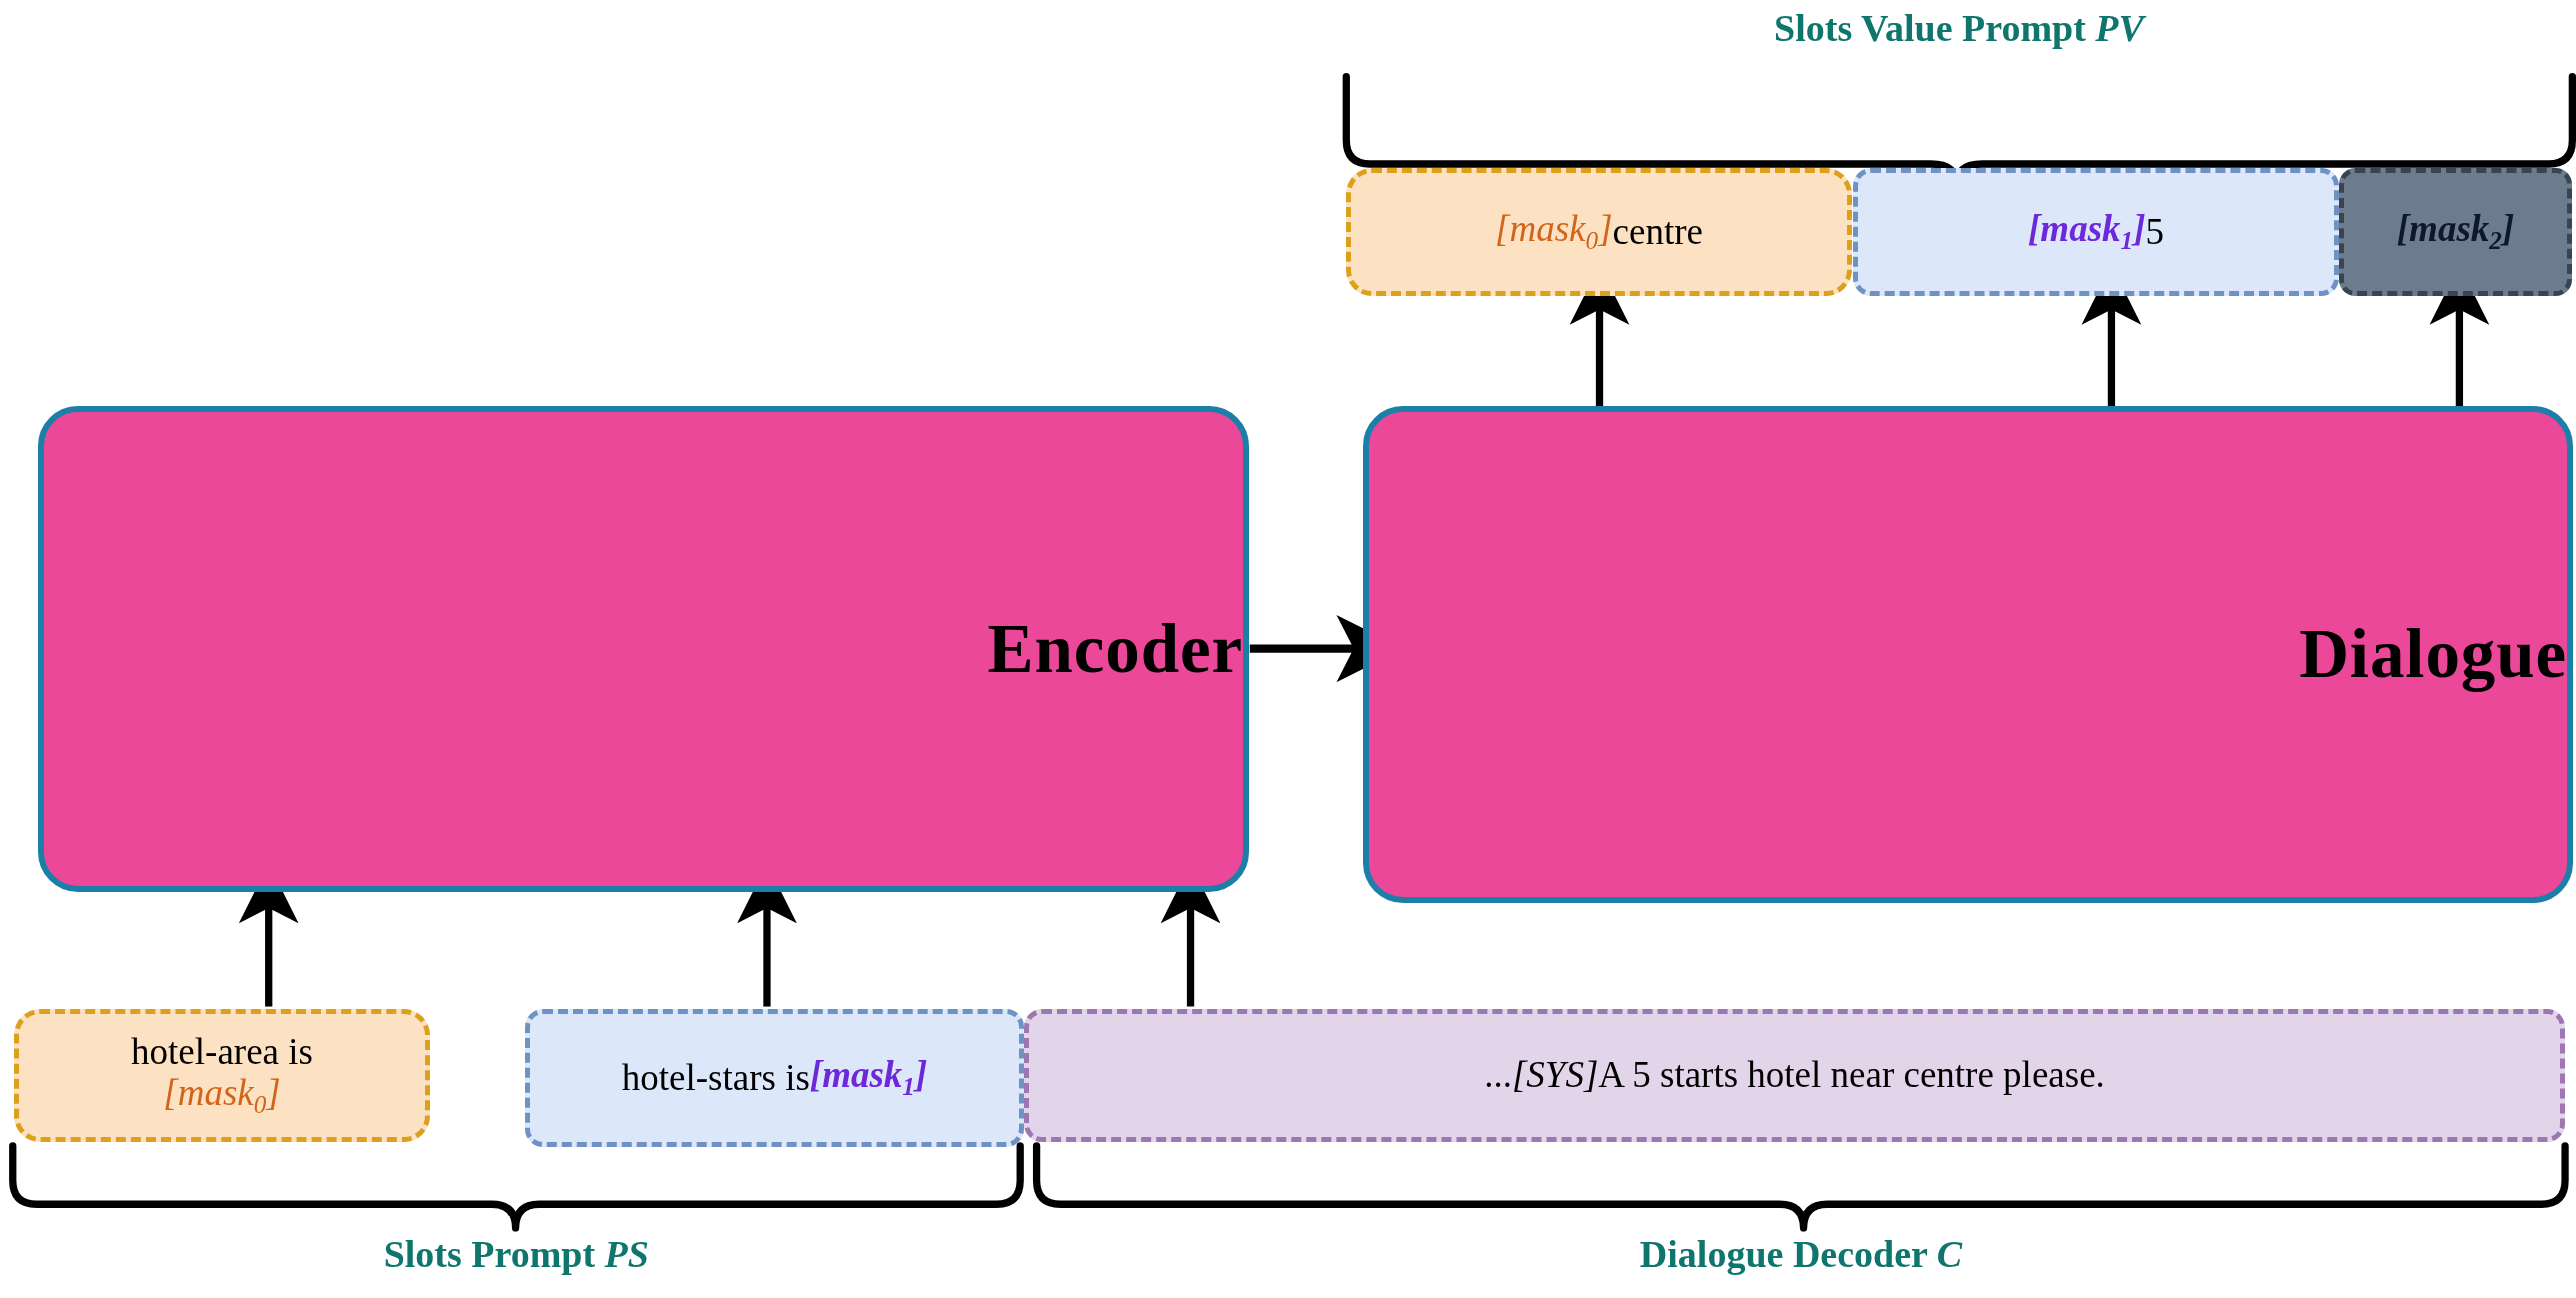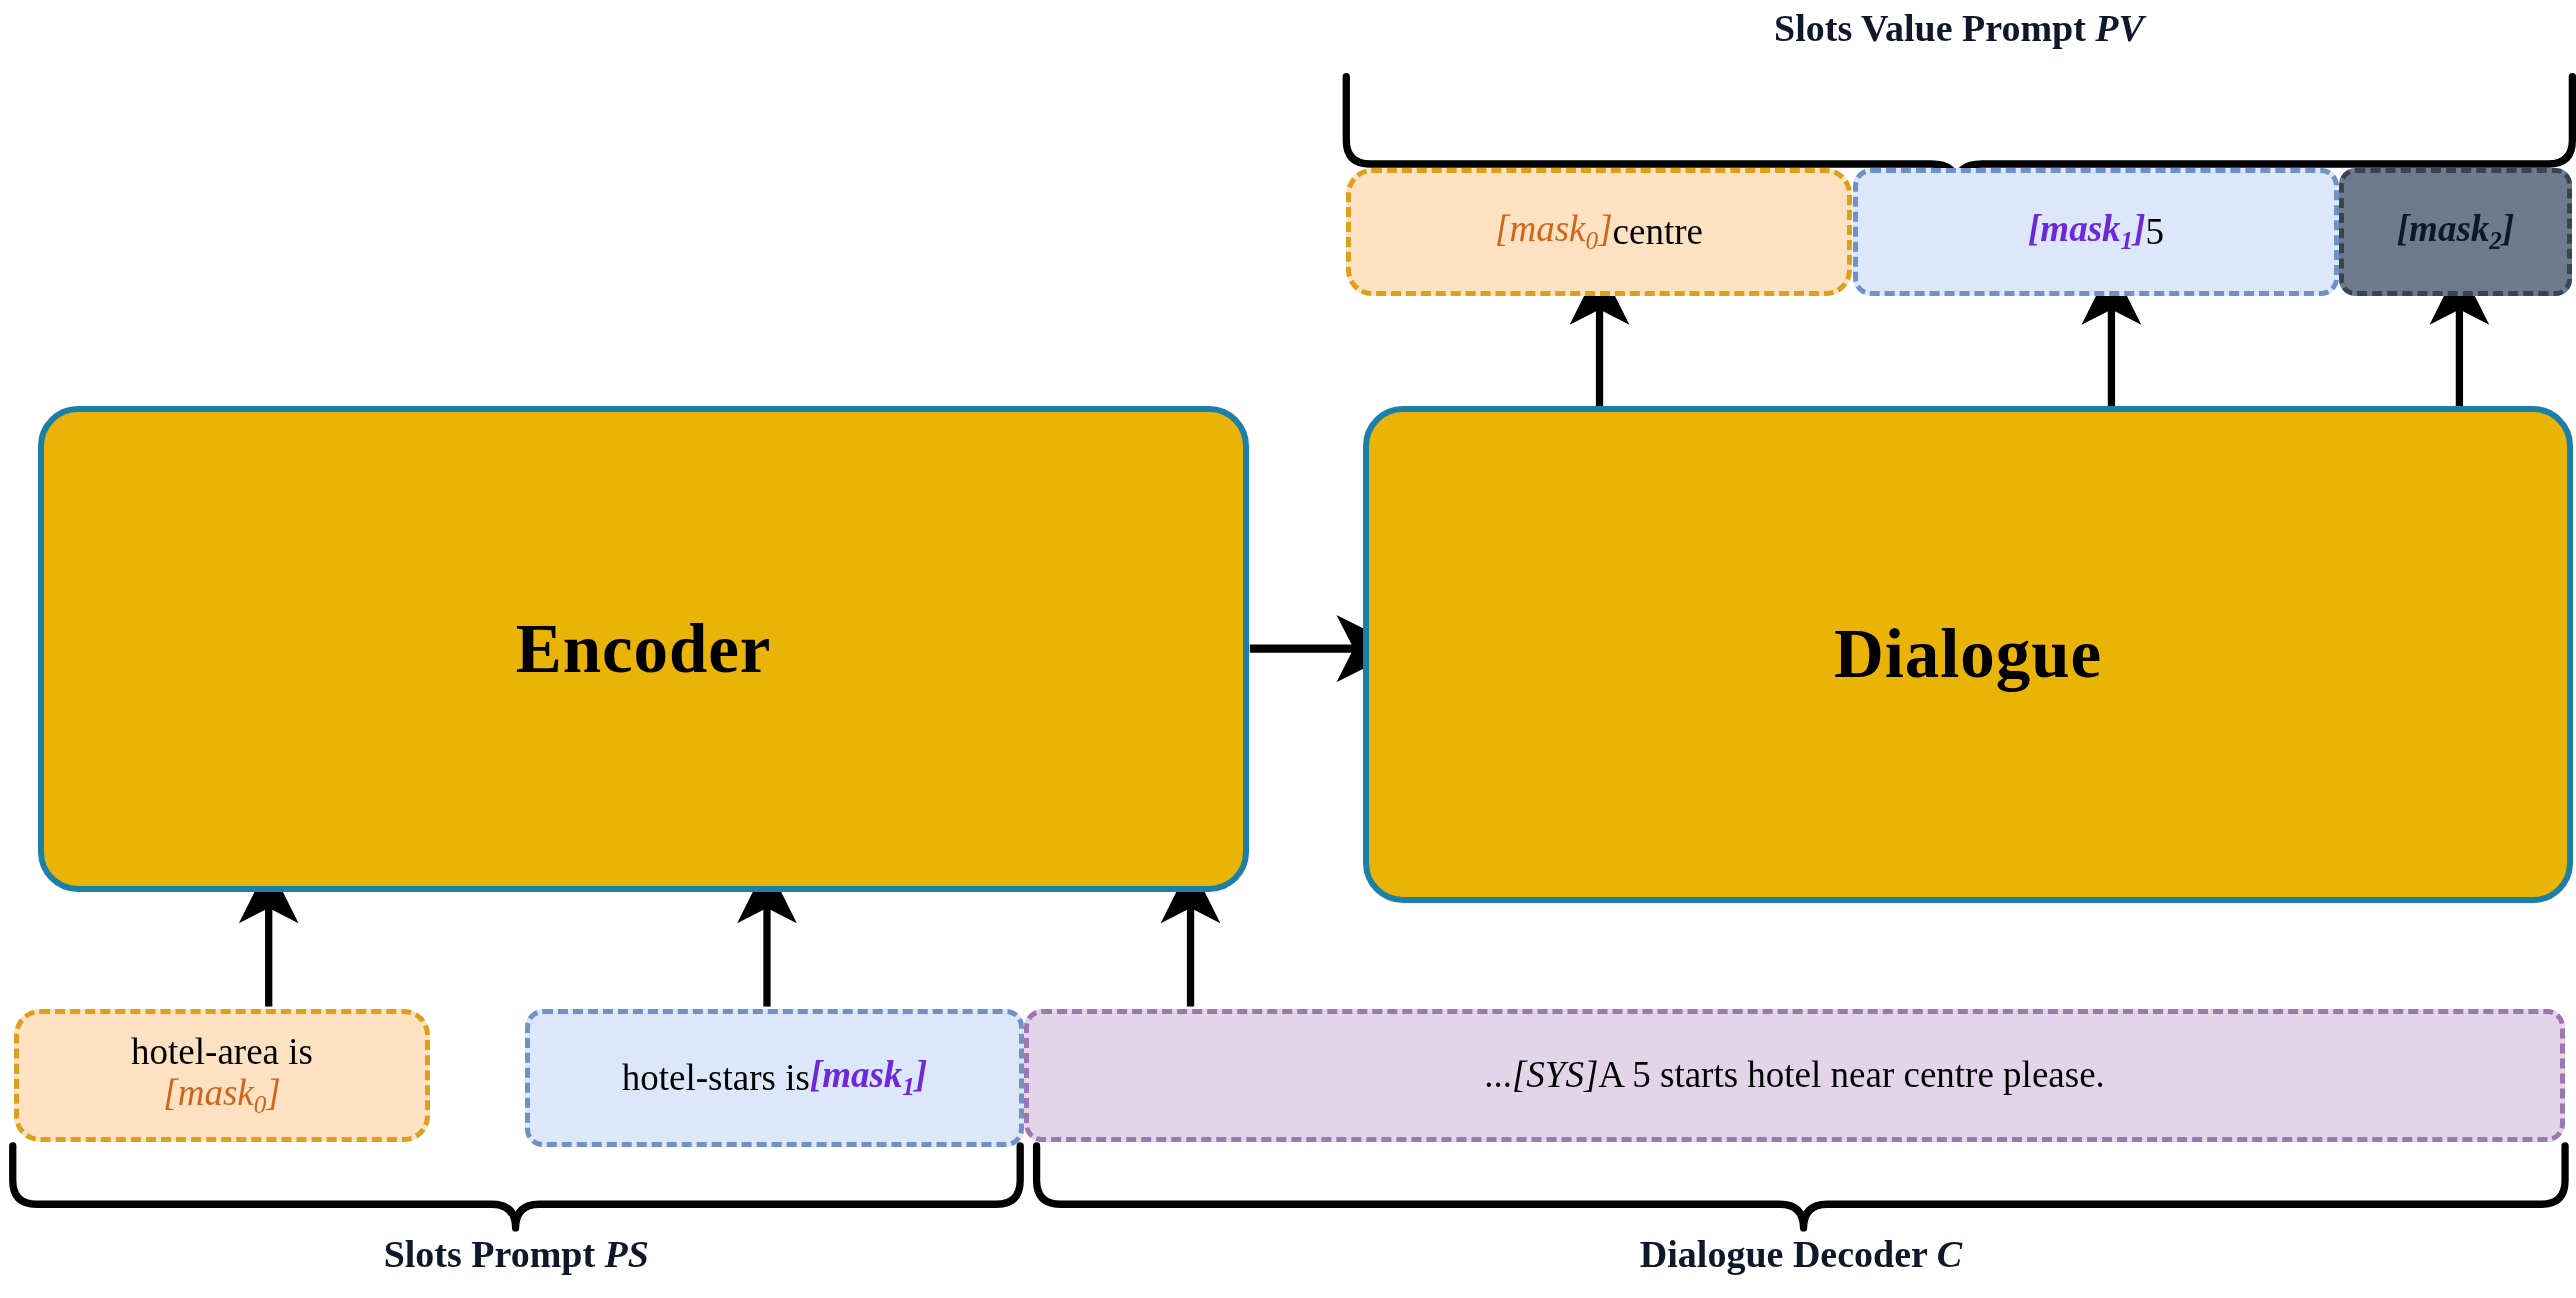--- a/index.html
+++ b/index.html
@@ -15,27 +15,27 @@
     position: relative;
     width: 2576px;
     height: 1299px;
     background: #ffffff;
     overflow: hidden;
   }
 
   
   .model-block {
     position: absolute;
-    background: #eab308;
+    background: #ec4899;
     border: 6.4px solid #1B7FA8;
     border-radius: 40px;
     box-sizing: border-box;
     display: flex;
     align-items: center;
-    justify-content: center;
+    justify-content: flex-end;
   }
   .model-label {
     font-family: "Liberation Serif", "DejaVu Serif", serif;
     font-weight: bold;
     font-size: 69px;
     color: #000000;
     letter-spacing: 0.9px;
     line-height: 1;
   }
 
@@ -83,21 +83,21 @@
   .mask sub, .sysitalic sub { font-size: 0.68em; font-style: italic; }
   .sysitalic { font-style: italic; }
   .plain { color: #000000; font-style: normal; }
 
   
   .caption {
     position: absolute;
     font-family: "Liberation Serif", "DejaVu Serif", serif;
     font-weight: bold;
     font-size: 38px;
-    color: #0f172a;
+    color: #0f766e;
     white-space: nowrap;
     text-align: center;
     line-height: 1;
   }
   .caption .sym { font-style: italic; font-weight: bold; }
 
   
   #vector {
     position: absolute;
     left: 0; top: 0;

